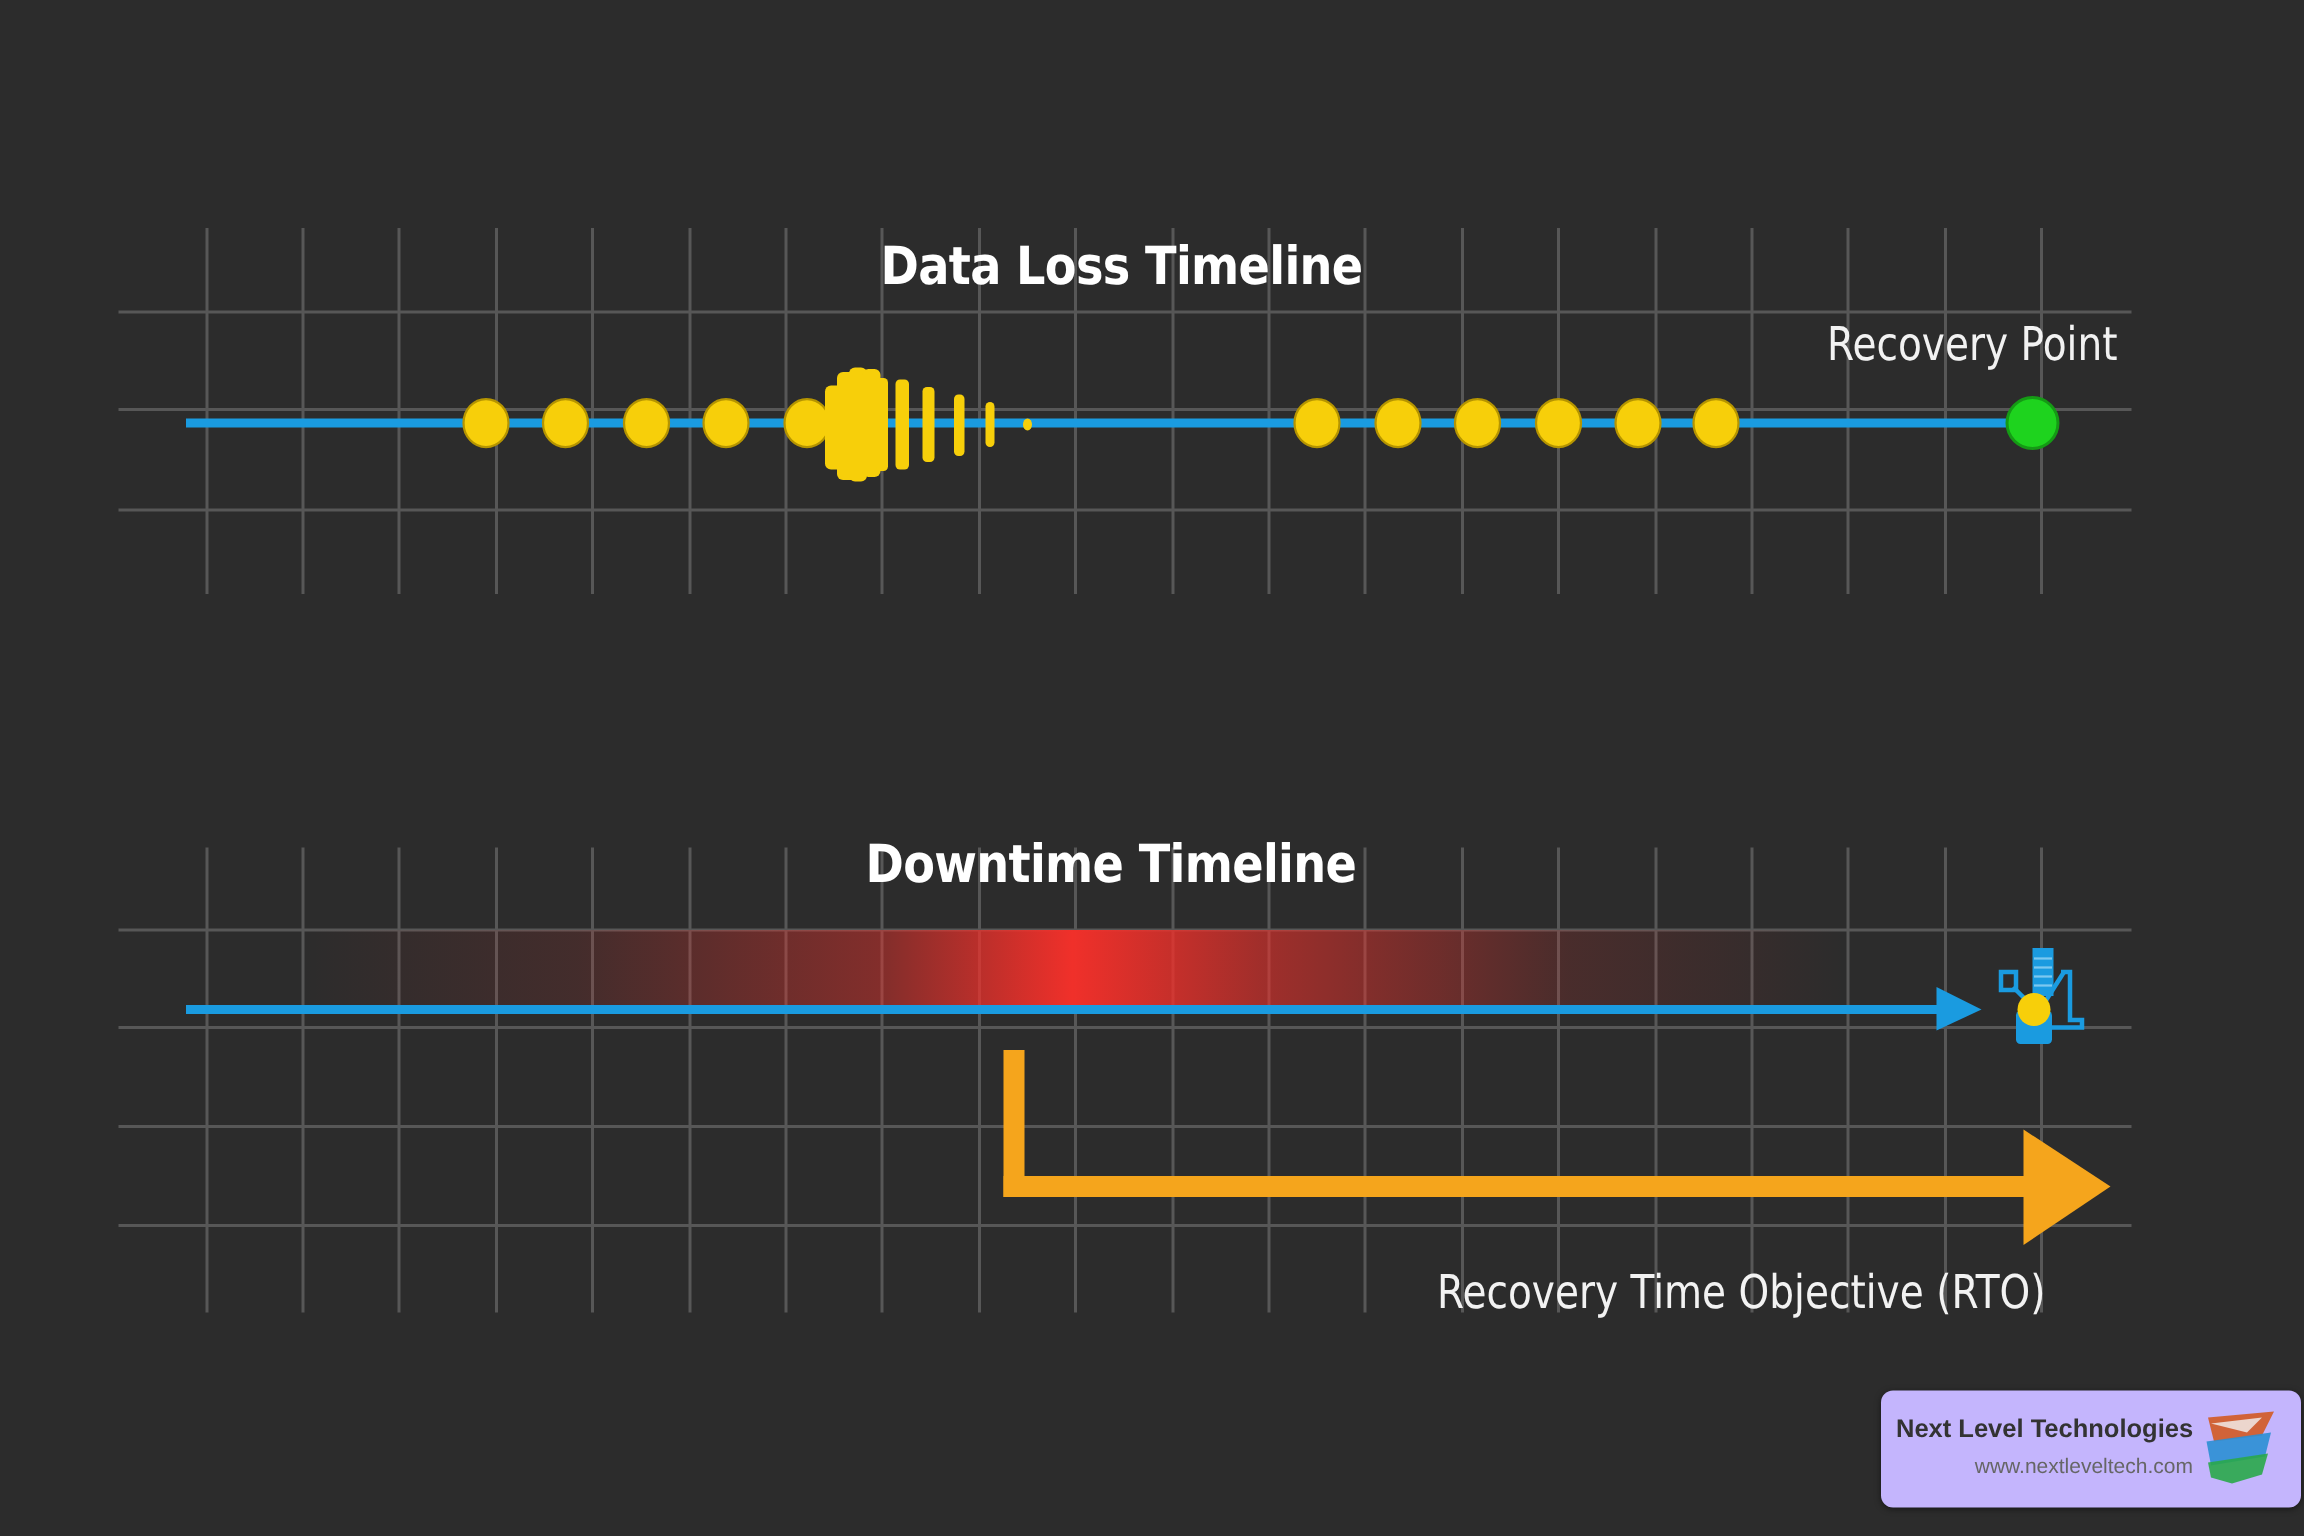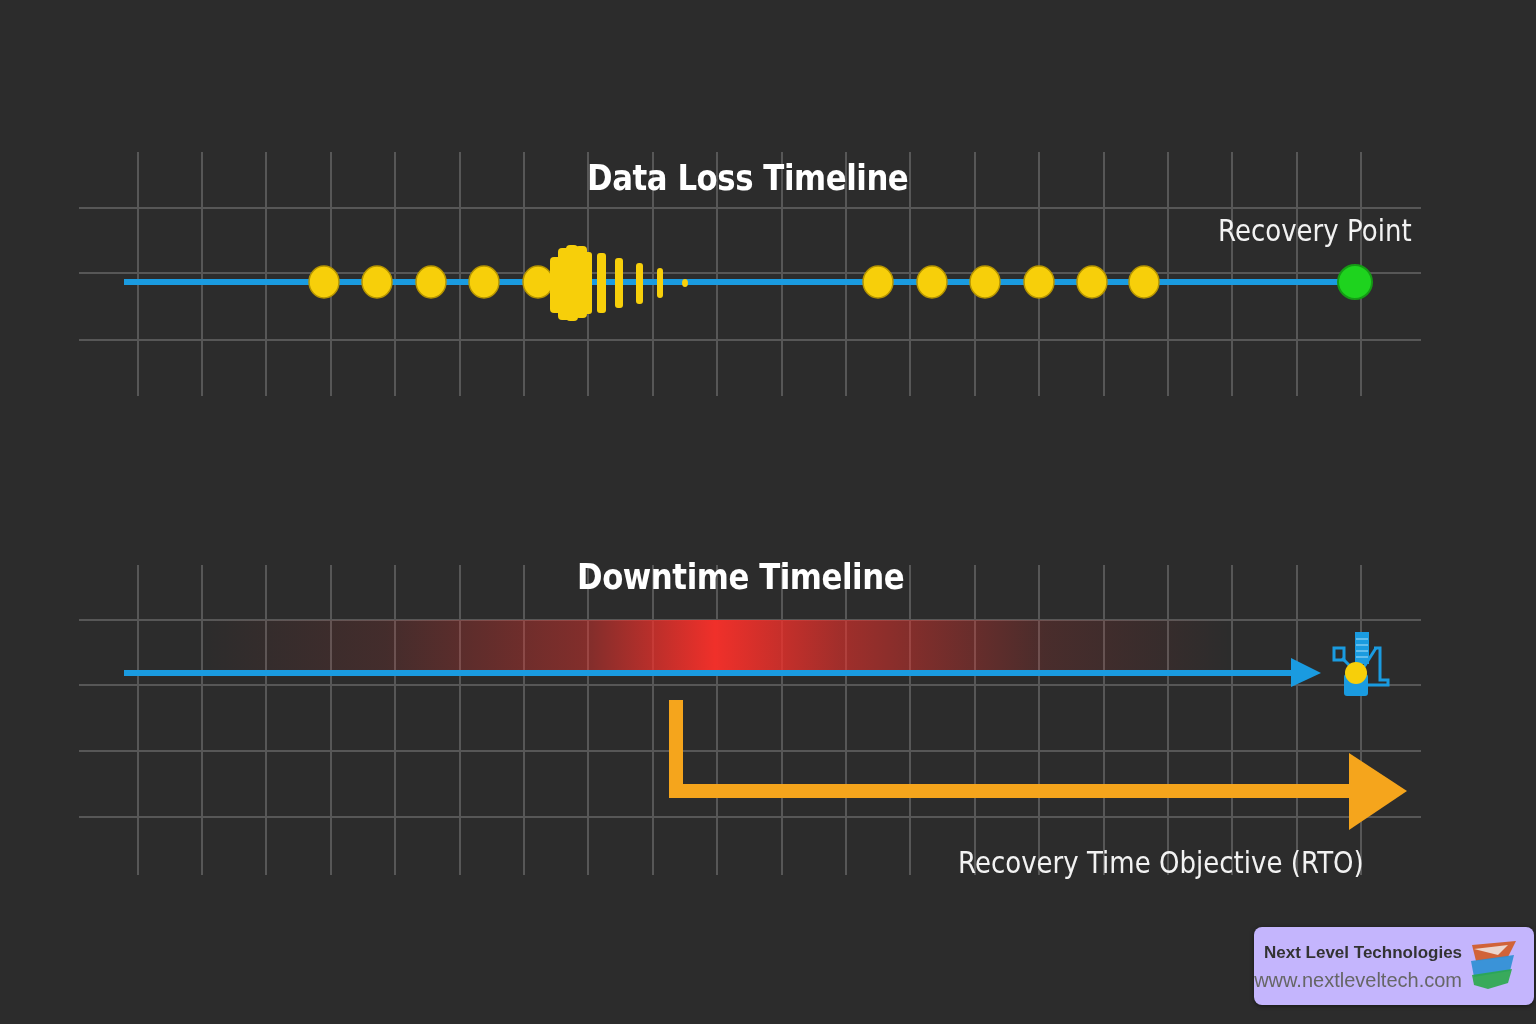--- a/index.html
+++ b/index.html
@@ -25,21 +25,21 @@
   .brand {
     position:absolute; left:1254px; top:927px; width:280px; height:78px;
     background:#c4b5fd; border-radius:8px;
     box-shadow:0 1px 4px rgba(0,0,0,0.5);
   }
   .brand-name {
     position:absolute; left:10px; top:16px; font-size:17px; font-weight:bold;
     color:#333333; white-space:nowrap;
   }
   .brand-url {
-    position:absolute; right:72px; top:42px; font-size:20px; color:#666666;
+    position:absolute; right:72px; top:42px; font-size:14px; color:#666666;
     white-space:nowrap;
   }
   .brand-logo { position:absolute; left:214px; top:12px; }
 </style>
 </head>
 <body>
 
 <div class="stage">
 
   <svg class="diagram" width="1536" height="1024" viewBox="0 0 1536 1024">

